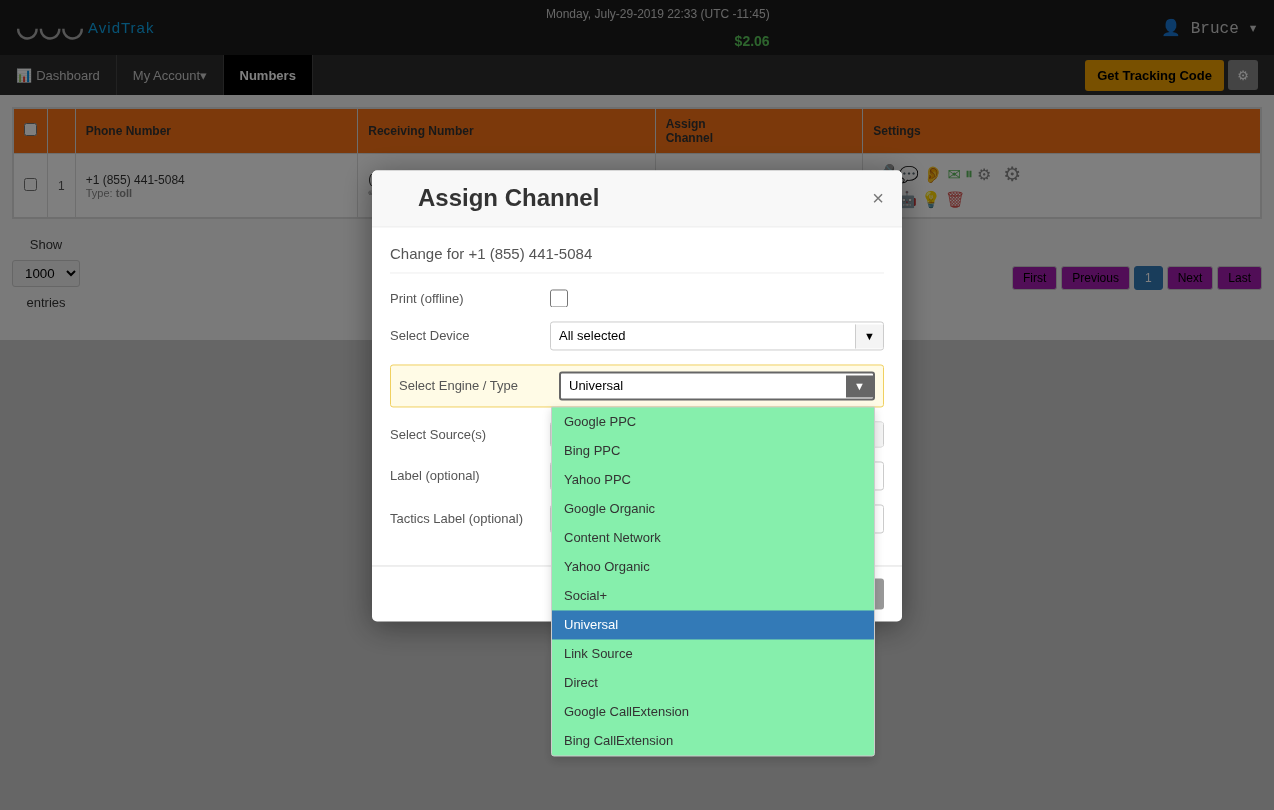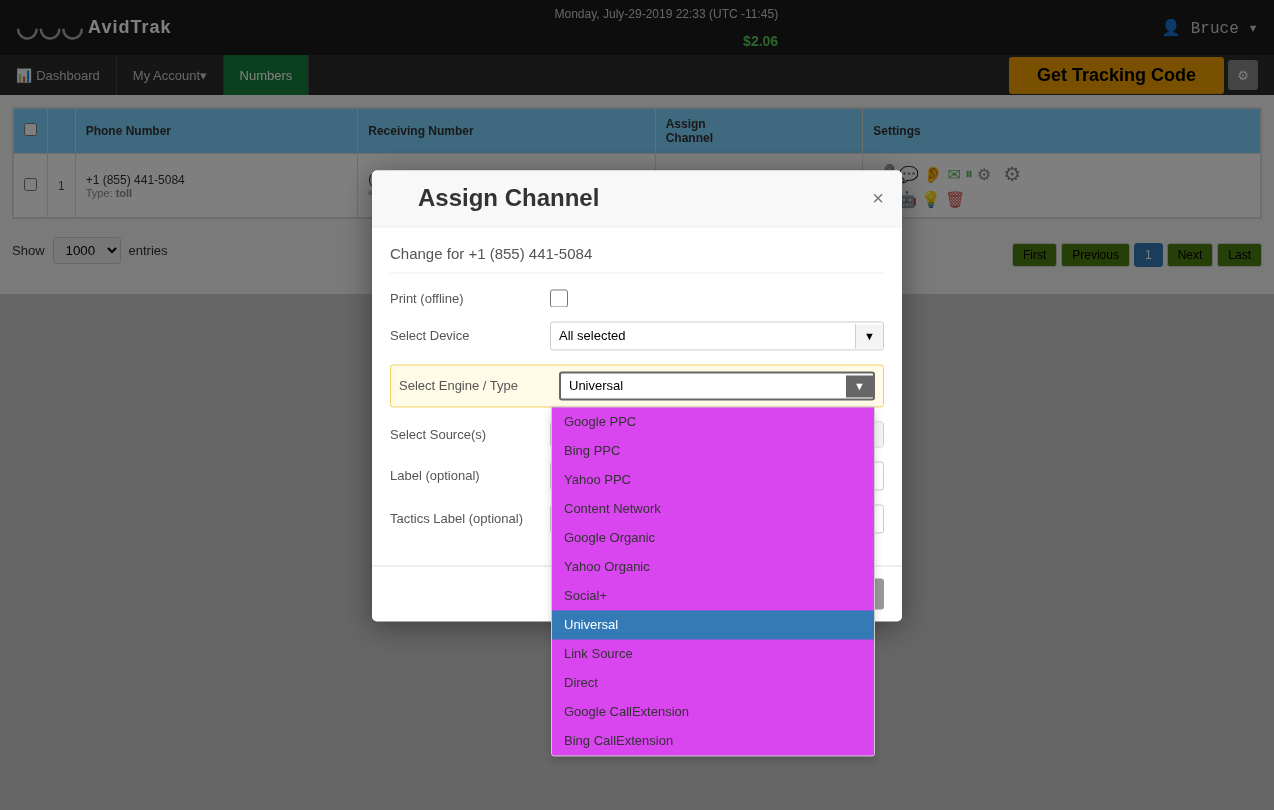--- a/index.html
+++ b/index.html
@@ -29,34 +29,34 @@
     }
     .nav-item {
       color: #ccc;
       padding: 0 16px;
       display: flex;
       align-items: center;
       cursor: pointer;
       font-size: 13px;
       border-right: 1px solid #444;
     }
-    .nav-item.active { background: #15803d; color: #fff; }
+    .nav-item.active { background: #000000; color: #fff; font-weight: bold; }
     .nav-right {
       margin-left: auto;
       display: flex;
       align-items: center;
       padding: 0 16px;
     }
     .get-tracking-btn {
       background: #f0a000;
       color: #000;
       border: none;
-      padding: 8px 28px;
+      padding: 8px 12px;
       font-weight: bold;
-      font-size: 18px;
+      font-size: 13px;
       cursor: pointer;
       border-radius: 3px;
     }
     .tracking-icon {
       background: #888;
       width: 30px;
       height: 30px;
       border-radius: 3px;
       display: flex;
       align-items: center;
@@ -69,48 +69,48 @@
     .main-content {
       background: #f4f4f4;
       padding: 12px;
       position: relative;
     }
 
     
     .table-wrapper { background: #fff; border: 1px solid #ddd; }
     table { width: 100%; border-collapse: collapse; }
     th {
-      background: #7dd3fc;
+      background: #f97316;
       border: 1px solid #ddd;
       padding: 8px 10px;
       text-align: left;
       font-size: 12px;
       font-weight: bold;
       color: #333;
     }
     td {
       border: 1px solid #ddd;
       padding: 8px 10px;
       font-size: 12px;
       color: #333;
       vertical-align: middle;
     }
 
     
-    .show-section { display: flex; align-items: center; gap: 8px; padding: 10px 0; }
+    .show-section { display: flex; align-items: center; gap: 8px; padding: 10px 0; flex-direction: column; }
     .show-label { font-size: 13px; color: #333; }
     .show-select { padding: 4px 8px; border: 1px solid #ccc; border-radius: 3px; }
     .entries-label { font-size: 13px; color: #333; }
 
     
     .pagination { display: flex; gap: 4px; align-items: center; float: right; margin-top: 8px; }
     .page-btn {
       padding: 4px 10px;
       border: 1px solid #ccc;
-      background: #4d7c0f;
+      background: #a21caf;
       cursor: pointer;
       font-size: 12px;
       border-radius: 3px;
     }
     .page-btn.active { background: #337ab7; color: #fff; border-color: #337ab7; }
 
     
     .overlay {
       position: fixed;
       top: 0; left: 0;
@@ -205,21 +205,21 @@
       font-size: 11px;
       cursor: pointer;
     }
 
     
     .dropdown-menu {
       position: absolute;
       top: 100%;
       left: 160px;
       right: 8px;
-      background: #d946ef;
+      background: #86efac;
       border: 1px solid #ccc;
       z-index: 300;
       box-shadow: 0 4px 10px rgba(0,0,0,0.15);
       border-radius: 0 0 3px 3px;
     }
     .dropdown-item {
       padding: 7px 12px;
       font-size: 13px;
       cursor: pointer;
       color: #333;
@@ -258,21 +258,21 @@
 
     .checkbox-cell { width: 30px; text-align: center; }
     .num-cell { width: 20px; text-align: center; color: #555; }
   </style>
 </head>
 <body>
 
 <div class="top-bar">
   <div class="logo">
     <span style="font-size:26px; color:#aaa; font-family:serif;">◡◡◡</span>
-    <span style="color:#ffffff; font-weight:bold; letter-spacing:1px; font-size:18px;">AvidTrak</span>
+    <span style="color:#0ea5e9; font-weight:normal; letter-spacing:1px; font-size:15px;">AvidTrak</span>
   </div>
   <div class="top-right">
     <span class="datetime">Monday, July-29-2019 22:33 (UTC -11:45)</span>
     <span class="balance">$2.06</span>
   </div>
   <div style="color:#ccc; font-size:16px; cursor:pointer;font-family:Liberation Mono, monospace;">
     👤 <span>Bruce</span> ▾
   </div>
 </div>
 
@@ -396,22 +396,22 @@
       <span class="form-label">Select Engine / Type</span>
       <div class="select-with-arrow" style="flex:1;">
         <span class="select-value">Universal</span>
         <span class="select-arrow">▼</span>
       </div>
 
       <div class="dropdown-menu">
         <div class="dropdown-item">Google PPC</div>
         <div class="dropdown-item">Bing PPC</div>
         <div class="dropdown-item">Yahoo PPC</div>
+        <div class="dropdown-item">Google Organic</div>
         <div class="dropdown-item">Content Network</div>
-        <div class="dropdown-item">Google Organic</div>
         <div class="dropdown-item">Yahoo Organic</div>
         <div class="dropdown-item">Social+</div>
         <div class="dropdown-item selected">Universal</div>
         <div class="dropdown-item">Link Source</div>
         <div class="dropdown-item">Direct</div>
         <div class="dropdown-item">Google CallExtension</div>
         <div class="dropdown-item">Bing CallExtension</div>
       </div>
     </div>
 

